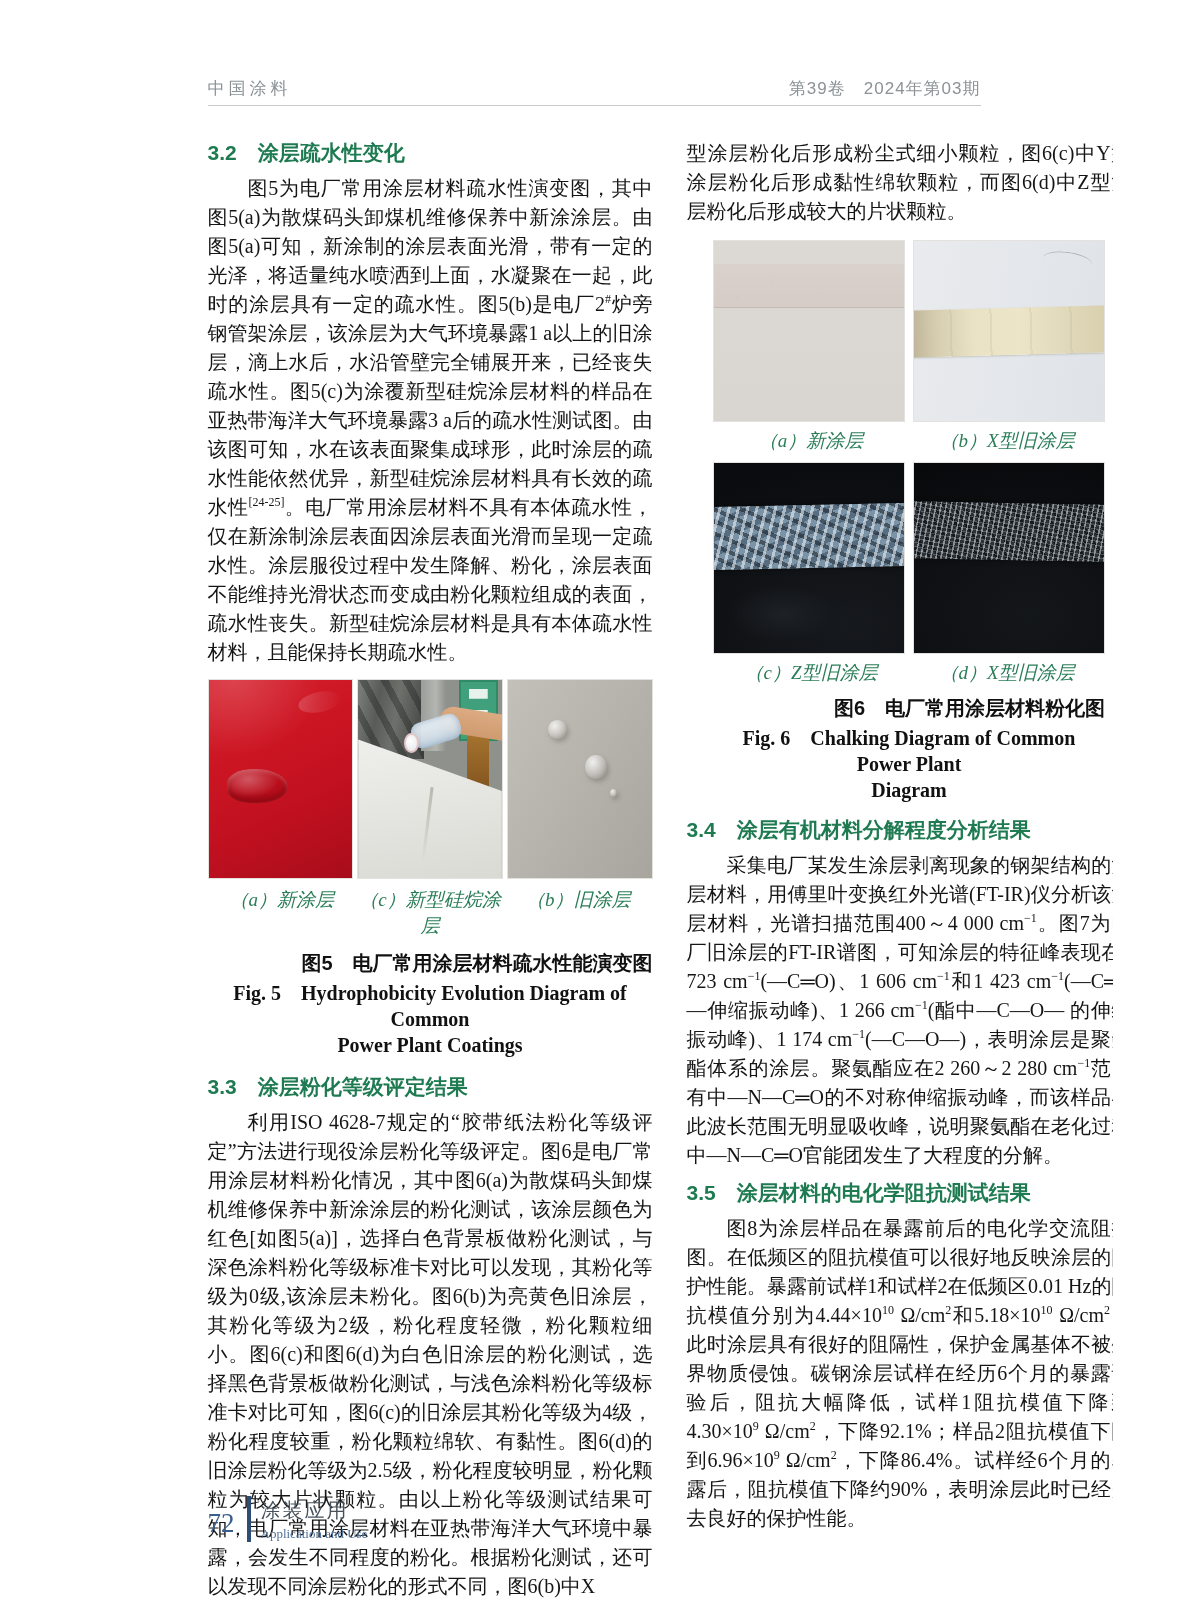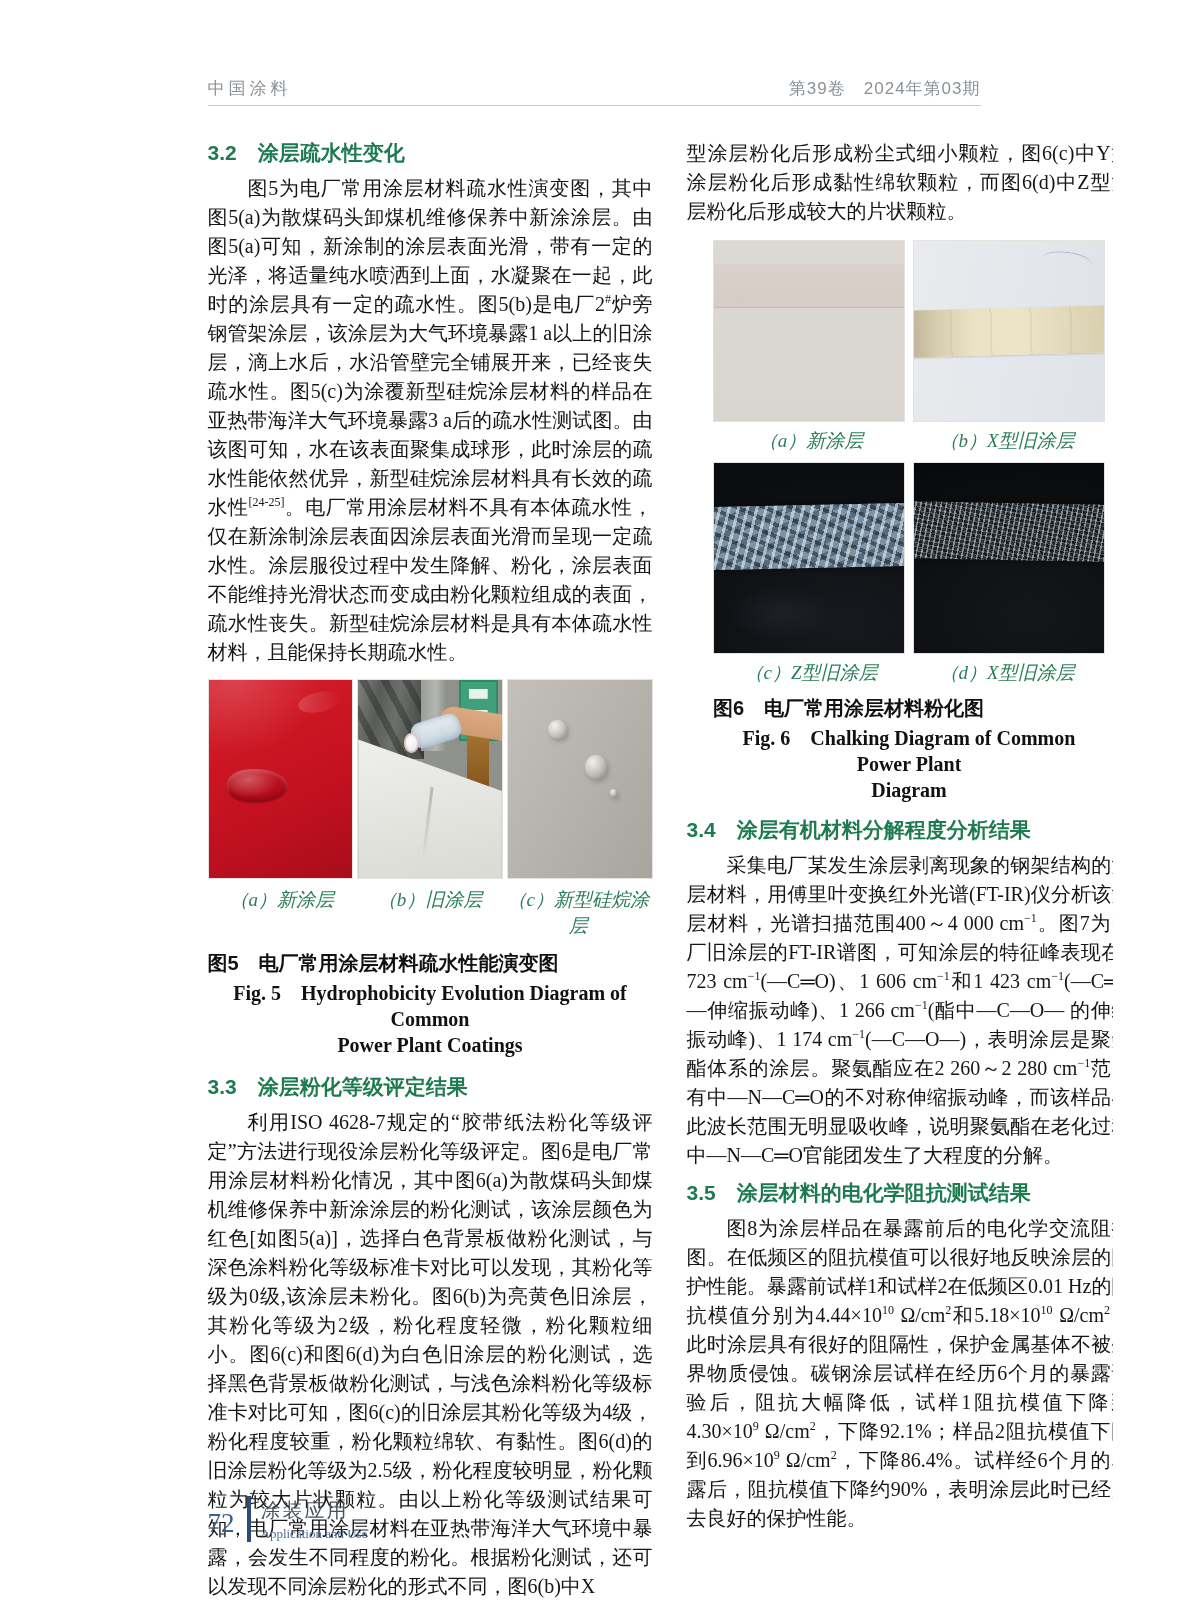--- a/index.html
+++ b/index.html
@@ -37,21 +37,21 @@
   
   .fig { margin-top:12px; }
   .f5row { display:flex; gap:4px; height:200px; }
   .photo { position:relative; overflow:hidden; flex:1; border:1px solid #e3e2df; }
   .caps { display:flex; margin-top:8px; }
   .caps span {
     flex:1; text-align:center; font-size:19px; color:#2a7d57;
     font-style:italic; font-family:"Liberation Serif","DejaVu Serif",serif;
   }
   .cap-zh {
-    text-align:left; font-family:"Liberation Sans","DejaVu Sans",sans-serif;
+    text-align:right; font-family:"Liberation Sans","DejaVu Sans",sans-serif;
     font-weight:bold; font-size:20px; margin-top:10px; line-height:28px; color:#111;
   }
   .cap-en {
     text-align:center; font-family:"Liberation Serif","DejaVu Serif",serif;
     font-weight:bold; font-size:20px; line-height:26px; margin-top:3px; color:#111;
   }
   
   .f6grid { width:392px; margin:14px auto 0 auto; }
   .f6row { display:flex; gap:8px; }
   .f6row.second { margin-top:8px; }
@@ -196,22 +196,22 @@
           <div class="bcap"></div>
         </div>
         <div class="photo ph-gray">
           <div class="wdrop d1"></div>
           <div class="wdrop d2"></div>
           <div class="wdrop d3"></div>
         </div>
       </div>
       <div class="caps">
         <span>（a）新涂层</span>
+        <span>（c）新型硅烷涂层</span>
         <span>（b）旧涂层</span>
-        <span>（c）新型硅烷涂层</span>
       </div>
       <div class="cap-zh">图5　电厂常用涂层材料疏水性能演变图</div>
       <div class="cap-en">
         <div>Fig. 5　Hydrophobicity Evolution Diagram of Common</div>
         <div>Power Plant Coatings</div>
       </div>
     </div>
 
     <div class="sec-h" style="margin-top:14px">3.3　涂层粉化等级评定结果</div>
     <p class="body-p">利用ISO 4628-7规定的“胶带纸法粉化等级评定”方法进行现役涂层粉化等级评定。图6是电厂常用涂层材料粉化情况，其中图6(a)为散煤码头卸煤机维修保养中新涂涂层的粉化测试，该涂层颜色为红色[如图5(a)]，选择白色背景板做粉化测试，与深色涂料粉化等级标准卡对比可以发现，其粉化等级为0级,该涂层未粉化。图6(b)为亮黄色旧涂层，其粉化等级为2级，粉化程度轻微，粉化颗粒细小。图6(c)和图6(d)为白色旧涂层的粉化测试，选择黑色背景板做粉化测试，与浅色涂料粉化等级标准卡对比可知，图6(c)的旧涂层其粉化等级为4级，粉化程度较重，粉化颗粒绵软、有黏性。图6(d)的旧涂层粉化等级为2.5级，粉化程度较明显，粉化颗粒为较大片状颗粒。由以上粉化等级测试结果可知，电厂常用涂层材料在亚热带海洋大气环境中暴露，会发生不同程度的粉化。根据粉化测试，还可以发现不同涂层粉化的形式不同，图6(b)中X</p>

